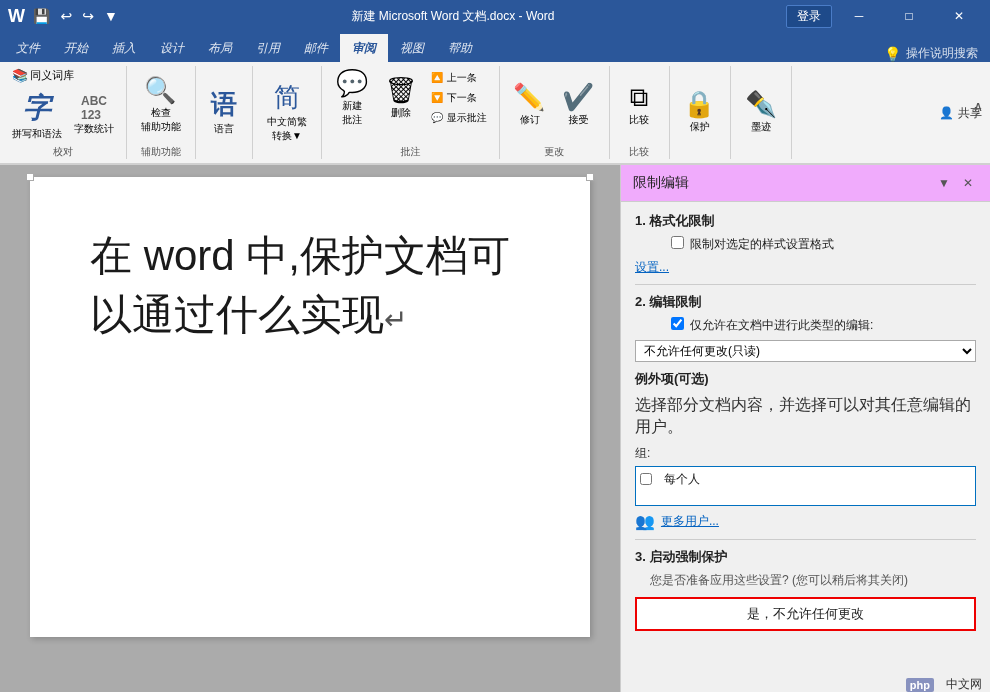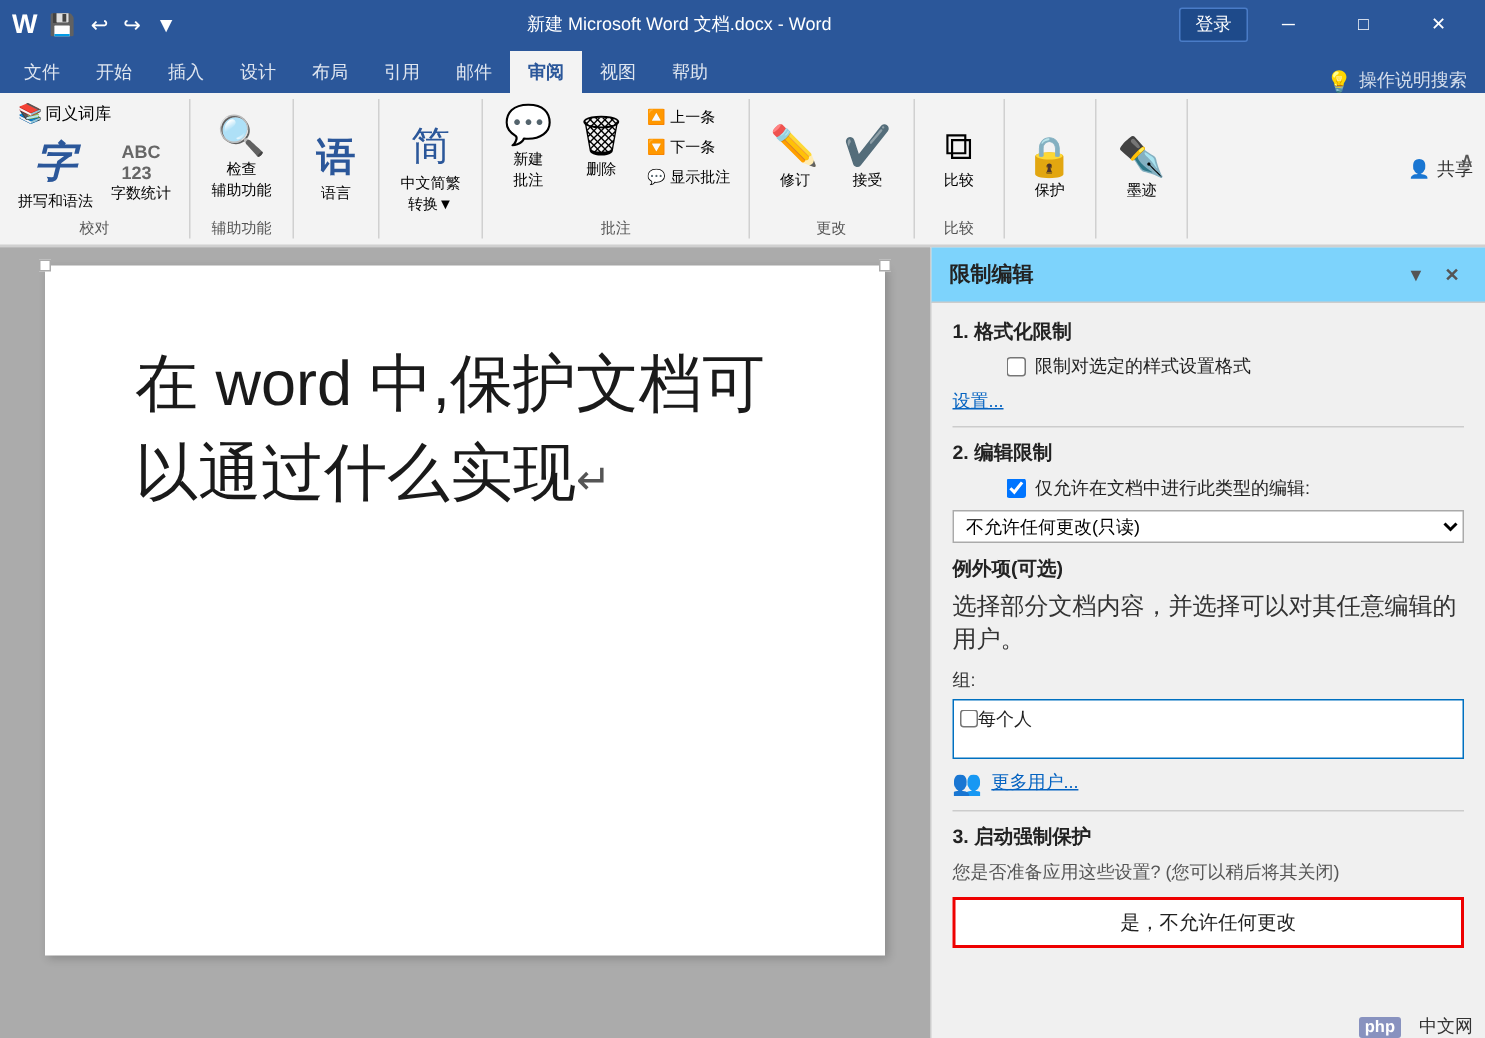--- a/index.html
+++ b/index.html
@@ -41,20 +41,21 @@
       height: 30px;
     }
     .ribbon-tab {
       padding: 4px 12px;
       font-size: 12px;
       color: rgba(255,255,255,0.85);
       cursor: pointer;
       height: 28px;
       display: flex;
       align-items: center;
+      font-style: italic;
     }
     .ribbon-tab.active {
       background: #f3f3f3;
       color: #2b579a;
       font-weight: bold;
     }
 
     .ribbon-content {
       background: #f3f3f3;
       display: flex;
@@ -124,40 +125,40 @@
       background: #f0f0f0;
       border-left: 1px solid #ccc;
       display: flex;
       flex-direction: column;
       height: calc(692px - 32px - 30px - 88px - 18px + 10px);
       font-size: 13px;
       color: #222;
       position: relative;
     }
     .panel-header {
-      background: #7dd3fc;
+      background: #f0abfc;
       padding: 8px 12px;
       display: flex;
       align-items: center;
       justify-content: space-between;
       border-bottom: 1px solid #ccc;
       font-size: 14px;
-      font-weight: bold;
+      font-weight: normal;
     }
     .panel-header-btns { display: flex; gap: 4px; }
     .panel-header-btn {
       width: 20px; height: 20px; cursor: pointer; display: flex; align-items: center; justify-content: center;
       font-size: 12px; color: #555;
     }
 
     .panel-body { padding: 10px 14px; flex: 1; overflow-y: auto; }
 
     .section-title { font-weight: bold; margin-bottom: 6px; color: #222; font-size: 13px; }
 
-    .checkbox-row { display: flex; align-items: center; gap: 6px; margin-bottom: 6px; padding-left: 36px; }
+    .checkbox-row { display: flex; align-items: flex-start; gap: 6px; margin-bottom: 6px; padding-left: 36px; }
     .checkbox-row input[type=checkbox] { width: 13px; height: 13px; }
     .link-text { color: #0563c1; cursor: pointer; font-size: 12px; text-decoration: underline; }
 
     .divider { border-top: 1px solid #ccc; margin: 8px 0; }
 
     .dropdown-row {
       display: flex; align-items: center; gap: 4px; margin: 6px 0;
     }
     .dropdown-select {
       flex: 1; padding: 2px 4px; border: 1px solid #aaa; background: white;
@@ -166,30 +167,30 @@
 
     .exception-section { margin-top: 8px; }
     .exception-desc { font-size: 16px; color: #333; margin-bottom: 6px; line-height: 1.4; }
     .group-label { font-size: 12px; color: #333; margin-bottom: 4px; }
     .user-list {
       border: 1px solid #0070c0;
       background: white;
       padding: 4px;
       min-height: 40px;
     }
-    .user-item { display: flex; align-items: center; gap: 0; font-size: 12px; }
+    .user-item { display: flex; align-items: center; gap: 12px; font-size: 12px; }
     .user-item input[type=checkbox] { width: 12px; height: 12px; }
 
     .more-users-row {
       display: flex; align-items: center; gap: 6px; margin-top: 6px; cursor: pointer;
     }
     .more-users-icon { font-size: 16px; color: #555; }
 
     .section3 { margin-top: 8px; }
-    .section3-desc { font-size: 12px; color: #555; margin-bottom: 8px; line-height: 1.4; }
+    .section3-desc { font-size: 12px; color: #555; margin-bottom: 8px; line-height: 1.4; margin-left: 15px; }
     .enforce-btn {
       background: white;
       border: 2px solid #e00;
       color: #222;
       padding: 6px 0;
       width: 100%;
       font-size: 13px;
       font-family: inherit;
       cursor: pointer;
       text-align: center;

